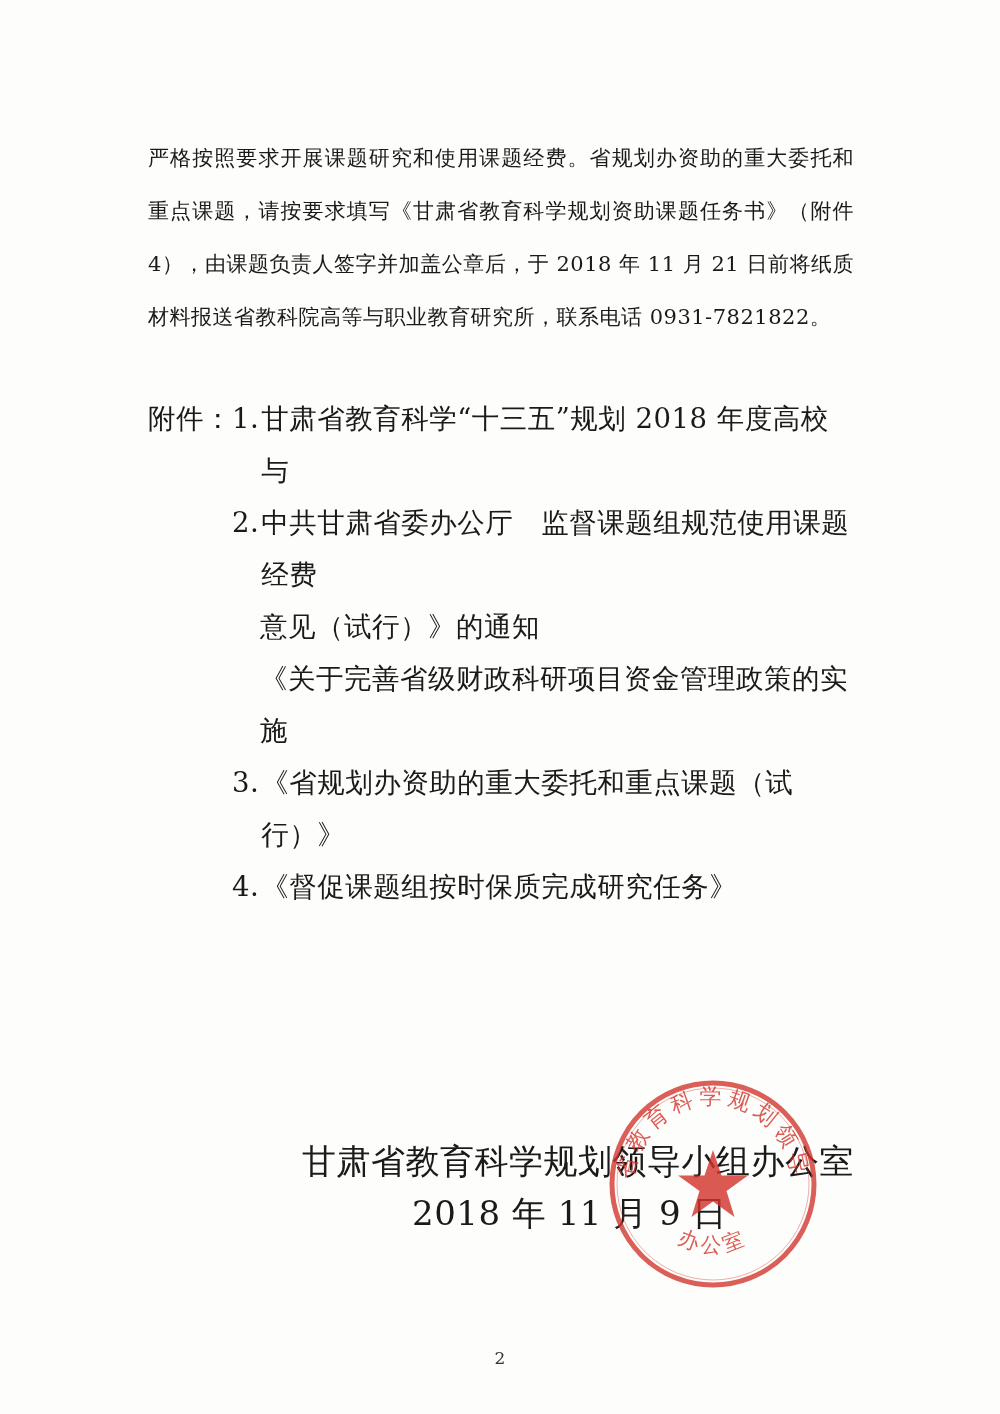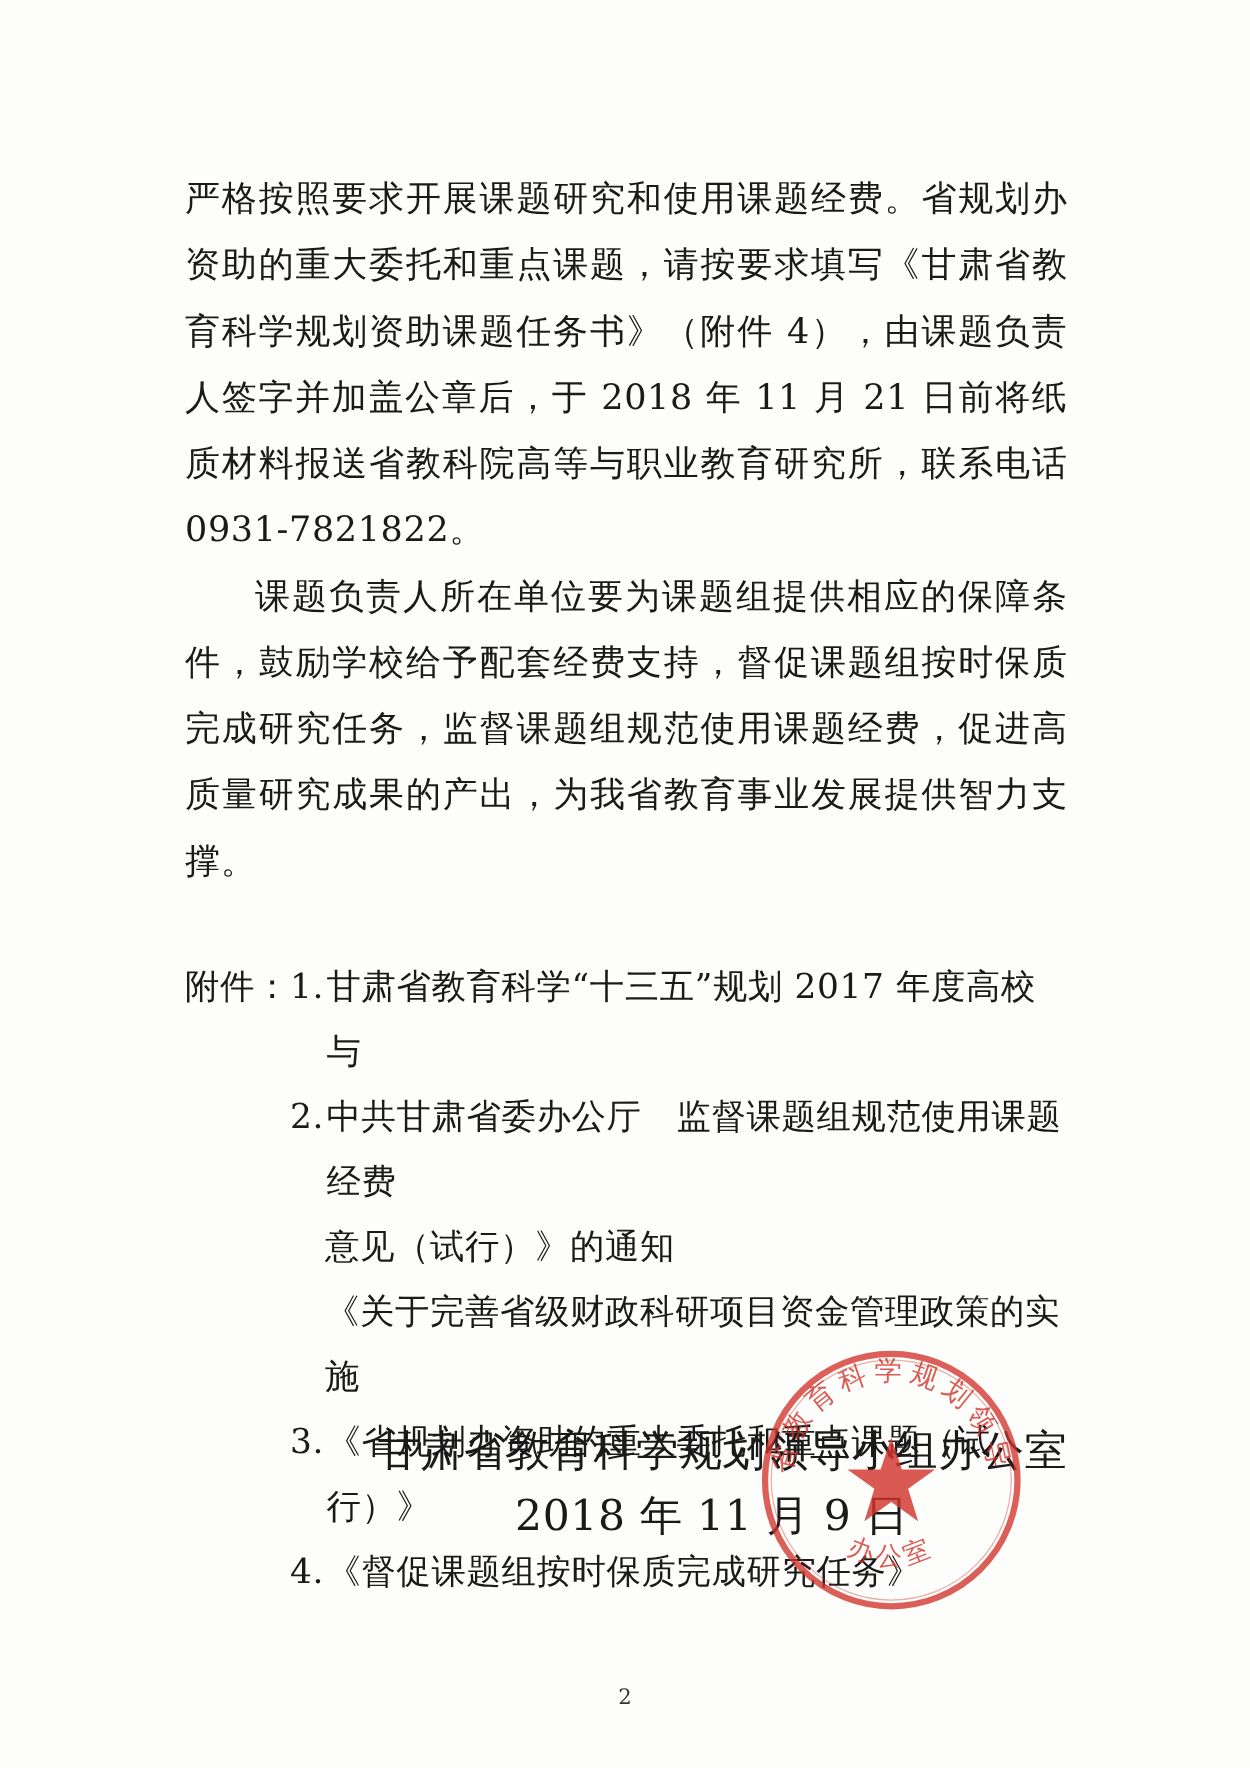--- a/index.html
+++ b/index.html
@@ -20,21 +20,21 @@
     inset: 0;
     background: #fdfdfb;
   }
   .content {
     position: absolute;
     left: 148px;
     top: 132px;
     width: 706px;
   }
   .para {
-    font-size: 28px;
+    font-size: 21px;
     line-height: 53px;
     letter-spacing: 0.5px;
     text-align: justify;
     text-justify: inter-ideograph;
     margin: 0;
   }
   .para.indent {
     text-indent: 2em;
   }
   .para + .para {
@@ -105,31 +105,30 @@
 </style>
 </head>
 <body>
 
 <div class="page">
 
   <div class="content">
 
     <p class="para">严格按照要求开展课题研究和使用课题经费。省规划办资助的重大委托和重点课题，请按要求填写《甘肃省教育科学规划资助课题任务书》（附件 4），由课题负责人签字并加盖公章后，于 2018 年 11 月 21 日前将纸质材料报送省教科院高等与职业教育研究所，联系电话 0931-7821822。</p>
 
-    <p class="para indent">课题负责人所在单位要为课题组提供相应的保障条件，鼓励学校给予配套经费支持，督促课题组按时保质完成研究任务，监督课题组规范使用课题经费，促进高质量研究成果的产出，为我省教育事业发展提供智力支撑。</p>
 
     <div class="attach-block">
 
       <div class="attach-row">
         <span class="attach-label">附件：</span>
         <div class="attach-items">
 
           <div class="attach-item">
             <span class="attach-num">1.</span>
-            <span class="attach-text">甘肃省教育科学“十三五”规划 2017 年度高校与</span>
+            <span class="attach-text">甘肃省教育科学“十三五”规划 2018 年度高校与</span>
           </div>
 
           <div class="attach-item">
             <span class="attach-num">2.</span>
             <span class="attach-text">中共甘肃省委办公厅　监督课题组规范使用课题经费</span>
           </div>
           <div class="attach-item attach-cont">
             <span class="attach-text">意见（试行）》的通知</span>
           </div>
           <div class="attach-item attach-cont">

